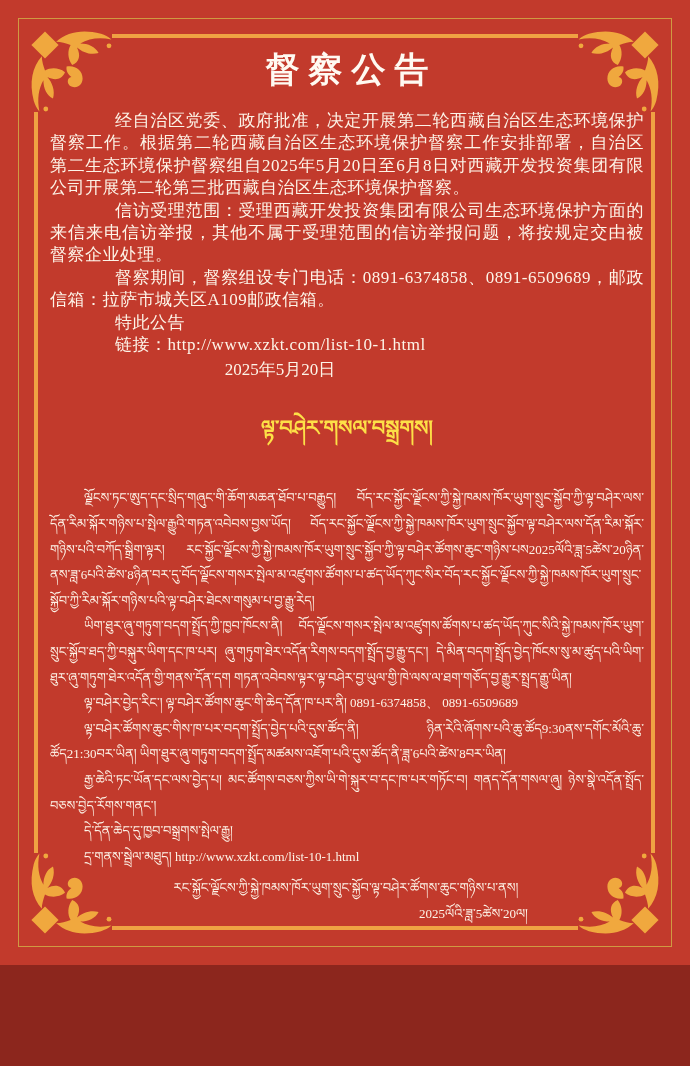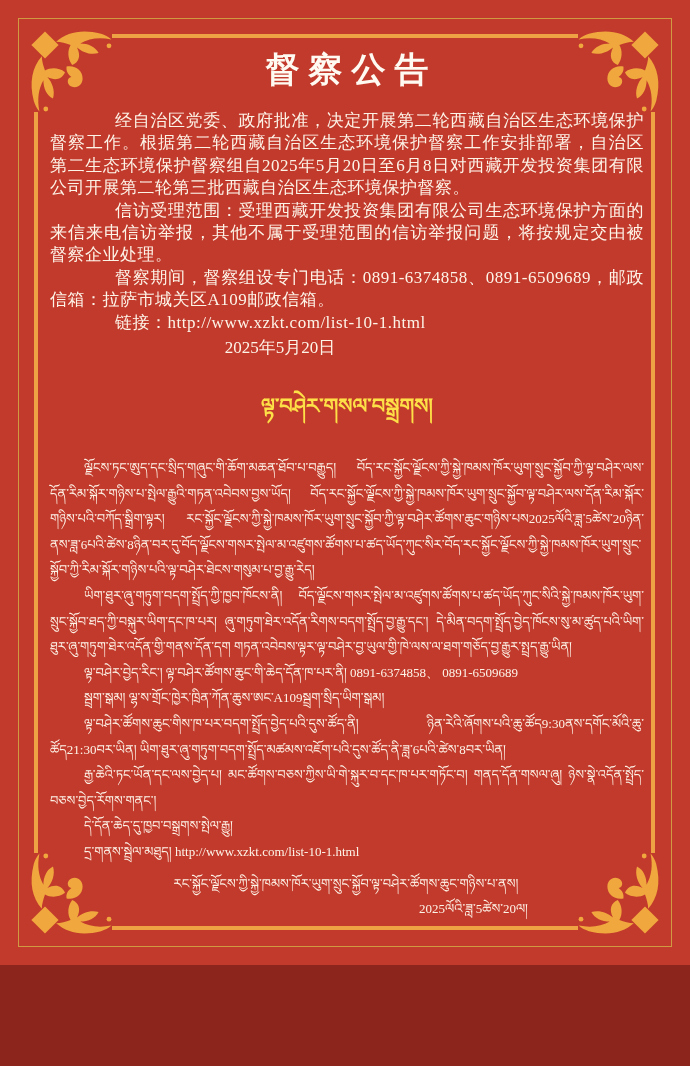--- a/index.html
+++ b/index.html
@@ -55,21 +55,21 @@
     text-align:center; padding-right:134px;
     font-size:17px; line-height:22px;
   }
   .bo-title {
     margin:30px 0 0 0;
     text-align:center;
     font-size:21px; line-height:34px;
     font-weight:bold;
     color:#fde047;
   }
-  .bo-body { margin-top:32px; }
+  .bo-body { margin-top:40px; }
   .bo-body p {
     margin:0;
     font-size:13px; line-height:25.6px;
     text-align:justify;
     text-indent:34px;
   }
   .bo-signature {
     margin-top:6px;
     text-align:center; padding-right:2px;
     font-size:13px; line-height:25.6px;
@@ -122,32 +122,32 @@
     </svg>
 
   <div class="content">
 
     <h1 class="cn-title">督察公告</h1>
 
     <div class="cn-body">
       <p>经自治区党委、政府批准，决定开展第二轮西藏自治区生态环境保护督察工作。根据第二轮西藏自治区生态环境保护督察工作安排部署，自治区第二生态环境保护督察组自2025年5月20日至6月8日对西藏开发投资集团有限公司开展第二轮第三批西藏自治区生态环境保护督察。</p>
       <p>信访受理范围：受理西藏开发投资集团有限公司生态环境保护方面的来信来电信访举报，其他不属于受理范围的信访举报问题，将按规定交由被督察企业处理。</p>
       <p>督察期间，督察组设专门电话：0891-6374858、0891-6509689，邮政信箱：拉萨市城关区A109邮政信箱。</p>
+      <p>特此公告</p>
       <p>链接：http://www.xzkt.com/list-10-1.html</p>
     </div>
 
     <div class="cn-date">2025年5月20日</div>
 
     <h2 class="bo-title">ལྟ་བཤེར་གསལ་བསྒྲགས།</h2>
 
     <div class="bo-body">
       <p>ལྗོངས་ཏང་ཨུད་དང་སྲིད་གཞུང་གི་ཆོག་མཆན་ཐོབ་པ་བརྒྱུད། བོད་རང་སྐྱོང་ལྗོངས་ཀྱི་སྐྱེ་ཁམས་ཁོར་ཡུག་སྲུང་སྐྱོབ་ཀྱི་ལྟ་བཤེར་ལས་དོན་རིམ་སྐོར་གཉིས་པ་སྤེལ་རྒྱུའི་གཏན་འབེབས་བྱས་ཡོད། བོད་རང་སྐྱོང་ལྗོངས་ཀྱི་སྐྱེ་ཁམས་ཁོར་ཡུག་སྲུང་སྐྱོབ་ལྟ་བཤེར་ལས་དོན་རིམ་སྐོར་གཉིས་པའི་བཀོད་སྒྲིག་ལྟར། རང་སྐྱོང་ལྗོངས་ཀྱི་སྐྱེ་ཁམས་ཁོར་ཡུག་སྲུང་སྐྱོབ་ཀྱི་ལྟ་བཤེར་ཚོགས་ཆུང་གཉིས་པས2025ལོའི་ཟླ་5ཚེས་20ཉིན་ནས་ཟླ་6པའི་ཚེས་8ཉིན་བར་དུ་བོད་ལྗོངས་གསར་སྤེལ་མ་འཛུགས་ཚོགས་པ་ཚད་ཡོད་ཀུང་སིར་བོད་རང་སྐྱོང་ལྗོངས་ཀྱི་སྐྱེ་ཁམས་ཁོར་ཡུག་སྲུང་སྐྱོབ་ཀྱི་རིམ་སྐོར་གཉིས་པའི་ལྟ་བཤེར་ཐེངས་གསུམ་པ་བྱ་རྒྱུ་རེད།</p>
       <p>ཡིག་ཐུར་ཞུ་གཏུག་བདག་སྤྲོད་ཀྱི་ཁྱབ་ཁོངས་ནི། བོད་ལྗོངས་གསར་སྤེལ་མ་འཛུགས་ཚོགས་པ་ཚད་ཡོད་ཀུང་སིའི་སྐྱེ་ཁམས་ཁོར་ཡུག་སྲུང་སྐྱོབ་ཐད་ཀྱི་བསྐུར་ཡིག་དང་ཁ་པར། ཞུ་གཏུག་ཐེར་འདོན་རིགས་བདག་སྤྲོད་བྱ་རྒྱུ་དང་། དེ་མིན་བདག་སྤྲོད་བྱེད་ཁོངས་སུ་མ་ཚུད་པའི་ཡིག་ཐུར་ཞུ་གཏུག་ཐེར་འདོན་གྱི་གནས་དོན་དག གཏན་འབེབས་ལྟར་ལྟ་བཤེར་བྱ་ཡུལ་གྱི་ཁེ་ལས་ལ་ཐག་གཅོད་བྱ་རྒྱུར་སྤྲད་རྒྱུ་ཡིན།</p>
       <p>ལྟ་བཤེར་བྱེད་རིང་། ལྟ་བཤེར་ཚོགས་ཆུང་གི་ཆེད་དོན་ཁ་པར་ནི། 0891-6374858、 0891-6509689</p>
-      <p>སྦྲག་སྒམ། ལྷ་ས་གྲོང་ཁྱེར་ཁྲིན་ཀོན་ཆུས་ཨང་A109སྦྲག་སྲིད་ཡིག་སྒམ།</p>
       <p>ལྟ་བཤེར་ཚོགས་ཆུང་གིས་ཁ་པར་བདག་སྤྲོད་བྱེད་པའི་དུས་ཚོད་ནི། ཉིན་རེའི་ཞོགས་པའི་ཆུ་ཚོད9:30ནས་དགོང་མོའི་ཆུ་ཚོད21:30བར་ཡིན། ཡིག་ཐུར་ཞུ་གཏུག་བདག་སྤྲོད་མཚམས་འཇོག་པའི་དུས་ཚོད་ནི་ཟླ་6པའི་ཚེས་8བར་ཡིན།</p>
       <p>རྒྱ་ཆེའི་ཏང་ཡོན་དང་ལས་བྱེད་པ། མང་ཚོགས་བཅས་ཀྱིས་ཡི་གེ་སྐུར་བ་དང་ཁ་པར་གཏོང་བ། གནད་དོན་གསལ་ཞུ། ཉེས་སྣེ་འདོན་སྤྲོད་བཅས་བྱེད་རོགས་གནང་།</p>
       <p>དེ་དོན་ཆེད་དུ་ཁྱབ་བསྒྲགས་སྤེལ་རྒྱུ།</p>
       <p>དྲ་གནས་སྦྲེལ་མཐུད།  http://www.xzkt.com/list-10-1.html</p>
     </div>
 
     <div class="bo-signature">རང་སྐྱོང་ལྗོངས་ཀྱི་སྐྱེ་ཁམས་ཁོར་ཡུག་སྲུང་སྐྱོབ་ལྟ་བཤེར་ཚོགས་ཆུང་གཉིས་པ་ནས།</div>
     <div class="bo-date">2025ལོའི་ཟླ་5ཚེས་20ལ།</div>
 
   </div>

